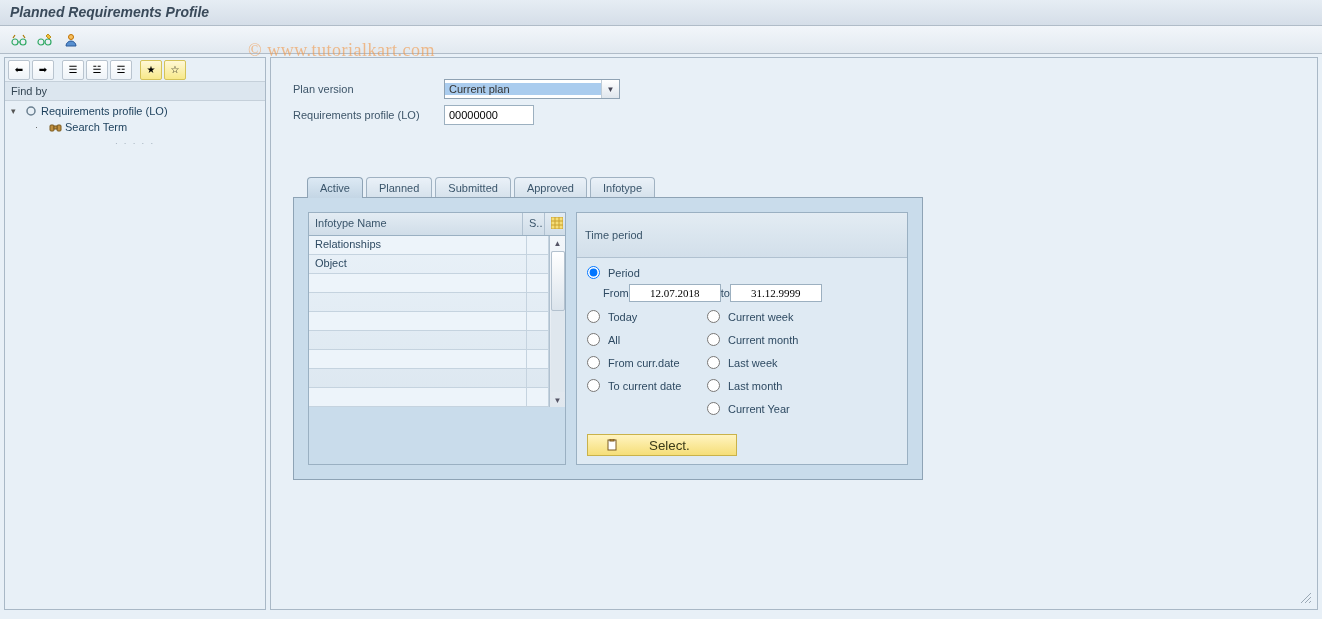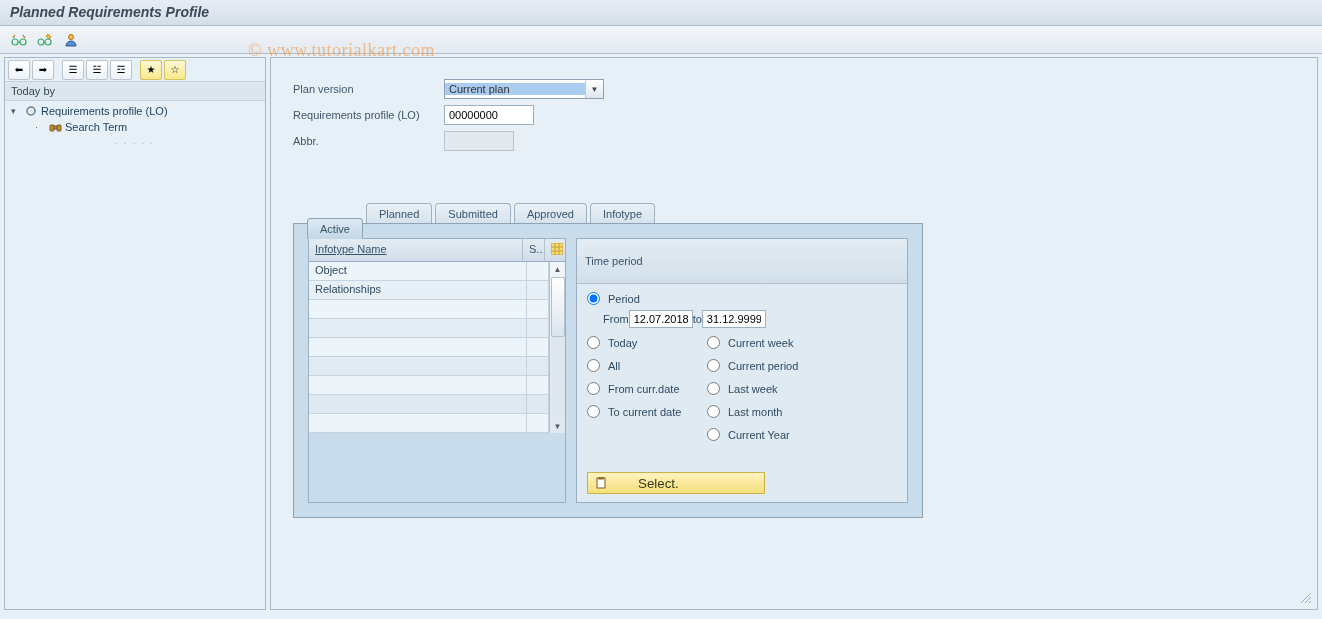--- a/index.html
+++ b/index.html
@@ -124,21 +124,21 @@
   height: 22px;
 }
 .form-label {
   width: 151px;
   color: #3d5569;
 }
 .select-wrap {
   position: relative;
   display: inline-flex;
   align-items: center;
-  width: 160px;
+  width: 176px;
   height: 20px;
   border: 1px solid #8fa2b3;
   background: #fff;
   cursor: pointer;
 }
 .select-val {
   flex: 1;
   padding: 0 4px;
   background: #aaccee;
   overflow: hidden;
@@ -188,21 +188,21 @@
   border-radius: 4px 4px 0 0;
   padding: 4px 12px 3px 12px;
   color: #3a556b;
   cursor: pointer;
   font-size: 11px;
 }
 .tab.active {
   background: linear-gradient(#dce9f4,#c4d6e5);
   border-color: #8ea3b5;
   position: relative;
-  top: 16px;
+  top: 1px;
   padding-bottom: 4px;
   font-weight: normal;
 }
 .tabcontent {
   border: 1px solid #8ea3b5;
   background: #c9dceb;
   padding: 14px;
   display: flex;
   gap: 10px;
   min-height: 260px;
@@ -213,21 +213,21 @@
 }
 .it-head {
   background: linear-gradient(#e3ecf3,#d0dde8);
   display: flex;
   border-bottom: 1px solid #9ab0c2;
 }
 .it-head-cell {
   padding: 4px 6px;
   color: #3a556b;
 }
-.it-head-cell.name { flex:1; border-right: 1px solid #b0c1d0; text-decoration: underline; }
+.it-head-cell.name { flex:1; border-right: 1px solid #b0c1d0; }
 .it-head-cell.s { width: 22px; border-right: 1px solid #b0c1d0; text-align:center; }
 .it-head-cell.grid { width: 20px; text-align:center; cursor:pointer; }
 .it-body {
   background: linear-gradient(#e9f1f8,#dce7f0);
 }
 .it-row {
   display: flex;
   border-bottom: 1px solid #c5d3df;
   height: 19px;
   cursor: pointer;
@@ -281,38 +281,38 @@
 }
 input[type=radio] { margin-right: 4px; }
 .date-row {
   display: flex;
   align-items: center;
   gap: 0;
   margin: 3px 0 8px 16px;
   color: #2e4a62;
 }
 .date-input {
-  width: 64px;
+  width: 92px;
   height: 18px;
   border: 1px solid #9cb0c0;
-  font-family: Liberation Sans, sans-serif;
+  font-family: Liberation Serif, serif;
   font-size: 11px;
   padding: 0 4px;
   text-align: center;
 }
 .select-button {
-  margin-top: 26px;
+  margin-top: 14px;
   margin-left: 0;
-  width: 178px;
+  width: 150px;
   height: 22px;
   background: linear-gradient(#fff4c0,#f5de78);
   border: 1px solid #c9b24a;
   display: flex;
   align-items: center;
-  padding: 0 6px;
+  padding: 0 17px;
   gap: 30px;
   cursor: pointer;
   color: #3a3a1a;
 }
 .select-button .sel-ico {
   width:14px; height:14px; display:flex; align-items:center; justify-content:center; font-size:11px;
 }
 .watermark {
   position: absolute;
   left: 248px;
@@ -388,21 +388,21 @@
           <span>☲</span>
         </button>
       <span class="lt-sep"></span>
       <button class="lt-btn yellow">
           <span>★</span>
         </button>
       <button class="lt-btn yellow">
           <span>☆</span>
         </button>
     </div>
-    <div class="findby-label">Today by</div>
+    <div class="findby-label">Find by</div>
     <div class="tree">
       <div class="tree-item level0">
         <span class="tree-toggle">▾</span>
         <span class="tree-ico">
           <svg width="12" height="12">
               <circle cx="6" cy="6" r="4" fill="none" stroke="#6a7f90" stroke-width="1.5"></circle>
             </svg>
         </span>
         <span>Requirements profile (LO)</span>
       </div>
@@ -430,24 +430,20 @@
         <span class="select-val">Current plan</span>
         <span class="select-arrow">▼</span>
       </div>
     </div>
 
     <div class="form-row">
       <span class="form-label">Requirements profile (LO)</span>
       <input class="text-input" value="00000000" style="">
     </div>
 
-    <div class="form-row">
-      <span class="form-label">Abbr.</span>
-      <input class="text-input readonly" readonly="" value="" style="">
-    </div>
 
     <div class="tabs-wrap">
       <div class="tabstrip">
         <div class="tab active">Active</div>
         <div class="tab">Planned</div>
         <div class="tab">Submitted</div>
         <div class="tab">Approved</div>
         <div class="tab">Infotype</div>
       </div>
       <div class="tabcontent">
@@ -459,25 +455,25 @@
             <div class="it-head-cell grid">
               <svg width="12" height="12">
                   <rect x="0" y="0" width="12" height="12" fill="#f5de78" stroke="#c9a030"></rect>
                   <path d="M4 0v12M8 0v12M0 4h12M0 8h12" stroke="#c9a030"></path>
                 </svg>
             </div>
           </div>
           <div class="it-table-inner">
             <div class="it-rows-col it-body">
               <div class="it-row">
+                  <div class="it-cell-name">Relationships</div>
+                  <div class="it-cell-s"></div>
+                </div>
+              <div class="it-row">
                   <div class="it-cell-name">Object</div>
-                  <div class="it-cell-s"></div>
-                </div>
-              <div class="it-row">
-                  <div class="it-cell-name">Relationships</div>
                   <div class="it-cell-s"></div>
                 </div>
               <div class="it-row">
                   <div class="it-cell-name"></div>
                   <div class="it-cell-s"></div>
                 </div>
               <div class="it-row">
                   <div class="it-cell-name"></div>
                   <div class="it-cell-s"></div>
                 </div>
@@ -533,21 +529,21 @@
               <label class="radio-row">
                   <input type="radio" name="tp" style="">
                   <span>Current week</span>
                 </label>
               <label class="radio-row">
                   <input type="radio" name="tp" style="">
                   <span>All</span>
                 </label>
               <label class="radio-row">
                   <input type="radio" name="tp" style="">
-                  <span>Current period</span>
+                  <span>Current month</span>
                 </label>
               <label class="radio-row">
                   <input type="radio" name="tp" style="">
                   <span>From curr.date</span>
                 </label>
               <label class="radio-row">
                   <input type="radio" name="tp" style="">
                   <span>Last week</span>
                 </label>
               <label class="radio-row">

